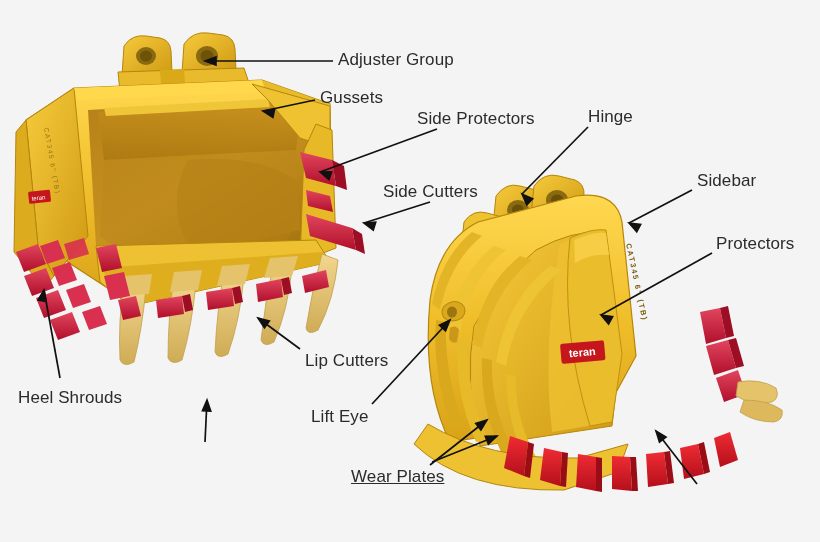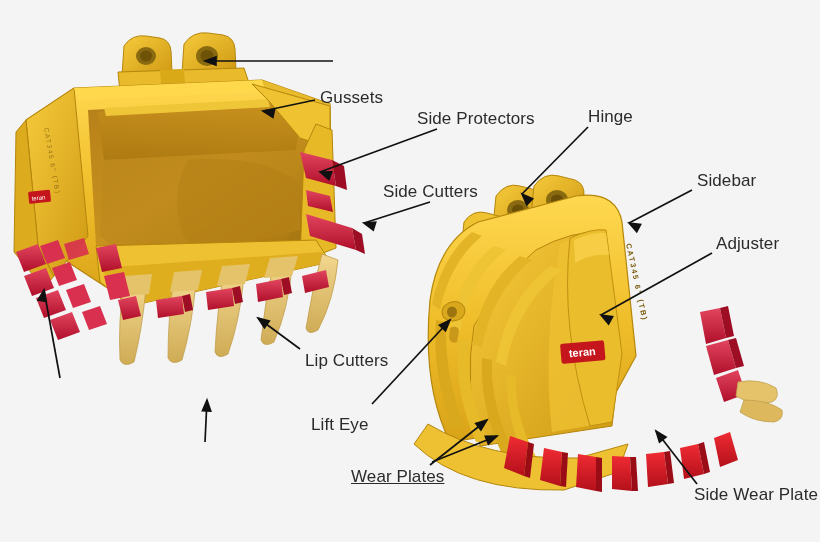--- a/index.html
+++ b/index.html
@@ -290,25 +290,26 @@
         <path d="M430,465 L487,420" stroke="#111111" stroke-width="1.7" fill="none"></path>
         <path d="M0,0 L-11,-4.2 L-11,4.2 Z" transform="translate(487,420) rotate(322)" fill="#111111"></path>
         <path d="M432,462 L497,436" stroke="#111111" stroke-width="1.7" fill="none"></path>
         <path d="M0,0 L-11,-4.2 L-11,4.2 Z" transform="translate(497,436) rotate(338)" fill="#111111"></path>
         <path d="M697,484 L656,431" stroke="#111111" stroke-width="1.7" fill="none"></path>
         <path d="M0,0 L-11,-4.2 L-11,4.2 Z" transform="translate(656,431) rotate(232)" fill="#111111"></path>
       </g>
   </svg>
 
   <div id="labels">
+      <div class="callout" style="left: 338px; top: 51px;">Adjuster Group</div>
       <div class="callout" style="left: 320px; top: 89px;">Gussets</div>
       <div class="callout" style="left: 417px; top: 110px; text-align: right;">Side Protectors</div>
       <div class="callout" style="left: 383px; top: 183px;">Side Cutters</div>
       <div class="callout" style="left: 588px; top: 108px;">Hinge</div>
       <div class="callout" style="left: 697px; top: 172px;">Sidebar</div>
-      <div class="callout" style="left: 716px; top: 235px;">Adjuster</div>
+      <div class="callout" style="left: 716px; top: 235px;">Protectors</div>
+      <div class="callout" style="left: 18px; top: 389px;">Heel Shrouds</div>
       <div class="callout" style="left: 305px; top: 352px;">Lip Cutters</div>
-      <div class="callout" style="left: 311px; top: 408px; margin-top: 8px;">Lift Eye</div>
+      <div class="callout" style="left: 311px; top: 408px;">Lift Eye</div>
       <div class="callout" style="left: 351px; top: 468px; text-decoration: underline;">Wear Plates</div>
-      <div class="callout" style="left: 694px; top: 486px;">Side Wear Plate</div>
     </div>
 
 </div>
 
 </body></html>

